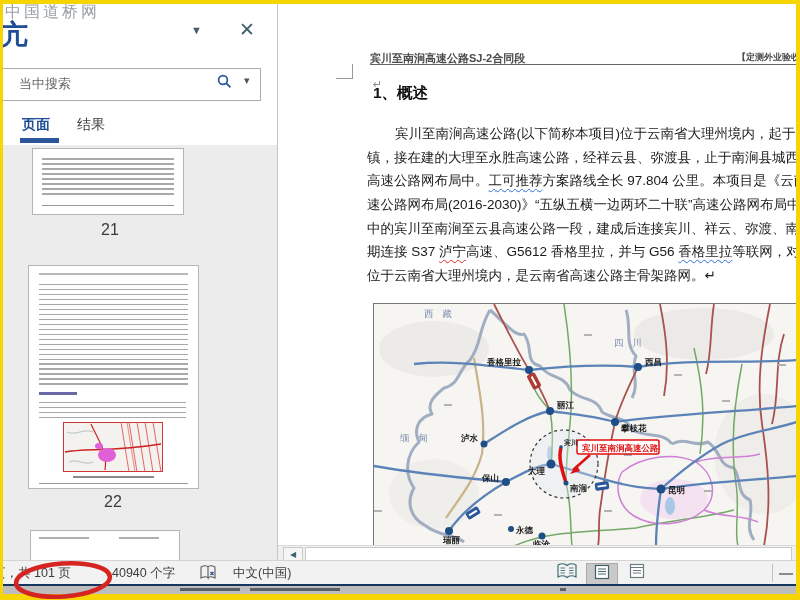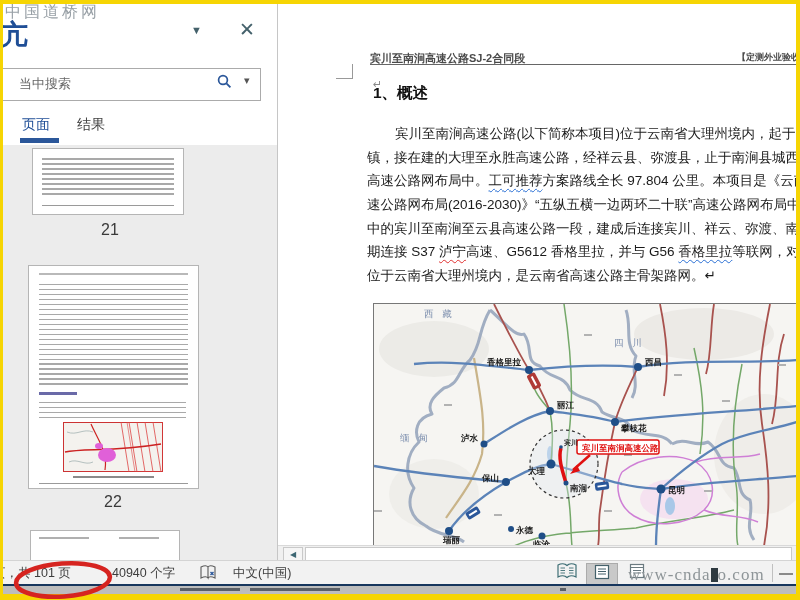--- a/index.html
+++ b/index.html
@@ -17,21 +17,21 @@
           font-family:"Liberation Serif","DejaVu Serif",serif;}
   
   #nav-title{left:-3px;top:12px;font-size:28px;font-weight:600;color:#1f4e96;}
   #nav-caret{left:188px;top:20px;font-size:11px;color:#44616b;}
   #nav-close{left:236px;top:14px;font-size:19px;color:#44616b;}
   #searchbox{left:-10px;top:64px;width:266px;height:31px;background:#fff;border:1px solid #ababab;}
   #search-text{left:16px;top:71px;font-size:13px;color:#666;}
   #search-ico{left:214px;top:70px;}
   #search-caret{left:241px;top:70px;font-size:11px;color:#555;}
   .tab{top:112px;font-size:14px;}
-  #tab-pages{left:19px;color:#1f4e96;font-weight:normal;}
+  #tab-pages{left:19px;color:#1f4e96;font-weight:bold;}
   #tab-results{left:74px;color:#3f3f3f;}
   #tab-underline{left:17px;top:134px;width:39px;height:5px;background:#2b579a;}
   #thumbs{left:0;top:141px;width:274px;height:415px;background:#ececec;overflow:hidden;}
   .thumbpage{background:#fff;border:1px solid #b5b5b5;position:absolute;}
   .thumblabel{position:absolute;width:100%;text-align:center;font-size:16px;color:#3a3a3a;}
   .fakelines{position:absolute;background:repeating-linear-gradient(to bottom,#fff 0 3.5px,#a9a9a9 3.5px 5px);}
   .fakeline1{position:absolute;height:1.5px;background:#9a9a9a;}
   
   #hdr-left{left:92px;top:47px;font-size:11px;font-weight:bold;color:#4a4a4a;white-space:nowrap;}
   #hdr-right{left:459px;top:47px;font-size:9px;font-weight:bold;color:#4a4a4a;white-space:nowrap;}
@@ -285,21 +285,20 @@
         <rect x="2.5" y="1.5" width="13" height="13" fill="#fff" stroke="#44616b" stroke-width="1.2"></rect>
         <path d="M5,5 L13,5 M5,7.5 L13,7.5 M5,10 L13,10" stroke="#44616b" stroke-width="1"></path>
       </svg>
   </div>
   <div class="viewbtn" style="left:622px;">
     <svg width="18" height="16" viewBox="0 0 18 16">
         <rect x="2.5" y="1.5" width="13" height="13" fill="#fff" stroke="#6b7a80" stroke-width="1.2"></rect>
         <path d="M2.5,4.5 L15.5,4.5 M5,7.5 L13,7.5 M5,10 L13,10" stroke="#6b7a80" stroke-width="1"></path>
       </svg>
   </div>
-  <div class="abs" id="wm-bottom"><span>www-cnda</span><span id="wm-block"></span><span>o.com</span></div>
   <div id="zoom-sep"></div>
   <div id="zoom-dash"></div>
 </div>
 
 <div class="abs" id="navy-line"></div>
 <div class="abs" id="backwin">
   <div class="tinytxt" style="left:180px;width:60px;"></div>
   <div class="tinytxt" style="left:250px;width:90px;"></div>
   <div class="tinytxt" style="left:560px;width:6px;"></div>
 </div>

